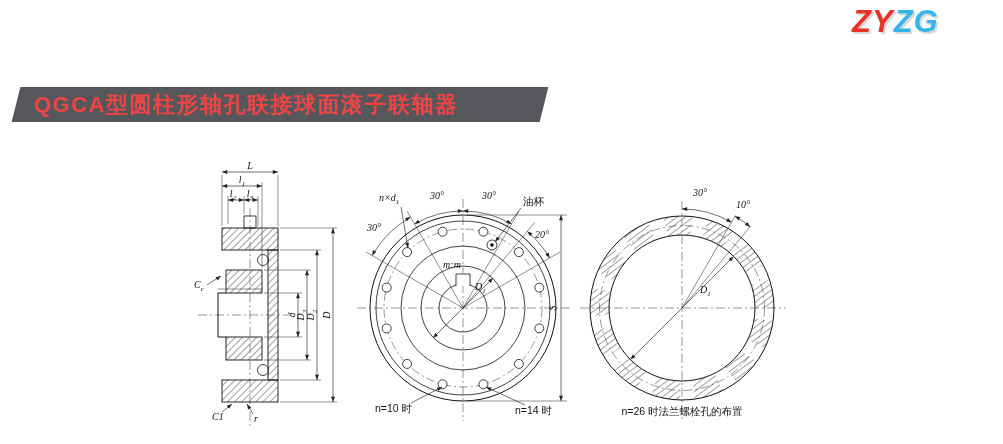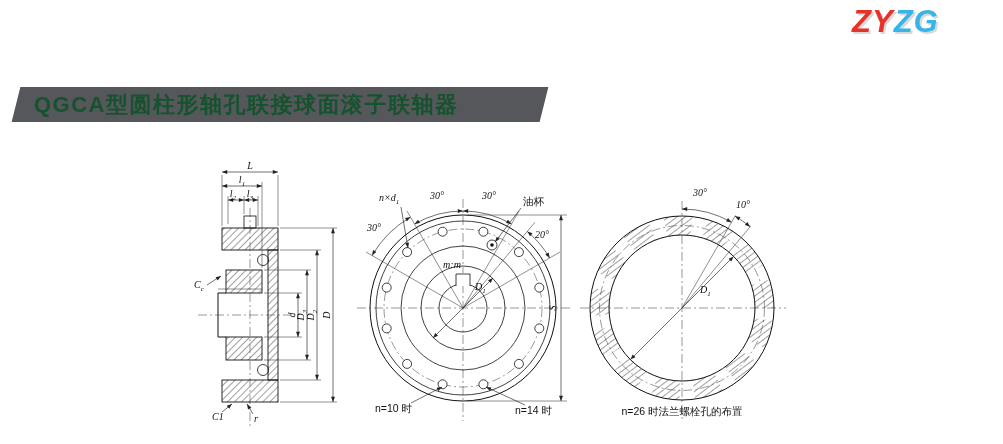--- a/index.html
+++ b/index.html
@@ -17,21 +17,21 @@
   }
   .logo .zy{color:#e63229;}
   .logo .zg{color:#36b5e8;}
   
   .banner{
     position:absolute;left:16px;top:87px;width:528px;height:35px;
     background:#56575b;transform:skewX(-14deg);
   }
   .banner-text{
     position:absolute;left:34px;top:87px;height:35px;line-height:35px;
-    color:#14532d;font-size:22px;font-weight:bold;letter-spacing:1.5px;
+    color:#ef4444;font-size:22px;font-weight:bold;letter-spacing:1.5px;
     white-space:nowrap;
   }
   
   .f-svg{position:absolute;overflow:visible;}
   text.lbl{font-family:"Liberation Serif",serif;font-style:italic;font-size:10px;fill:#111;}
   text.cn{font-family:"Liberation Sans",sans-serif;font-size:10.5px;fill:#111;}
   .thin{stroke:#333;stroke-width:.55;fill:none;}
   .med{stroke:#111;stroke-width:1;fill:none;}
   .med8{stroke:#111;stroke-width:.8;fill:none;}
   .cl{stroke:#444;stroke-width:.55;fill:none;stroke-dasharray:9 3 2 3;}

